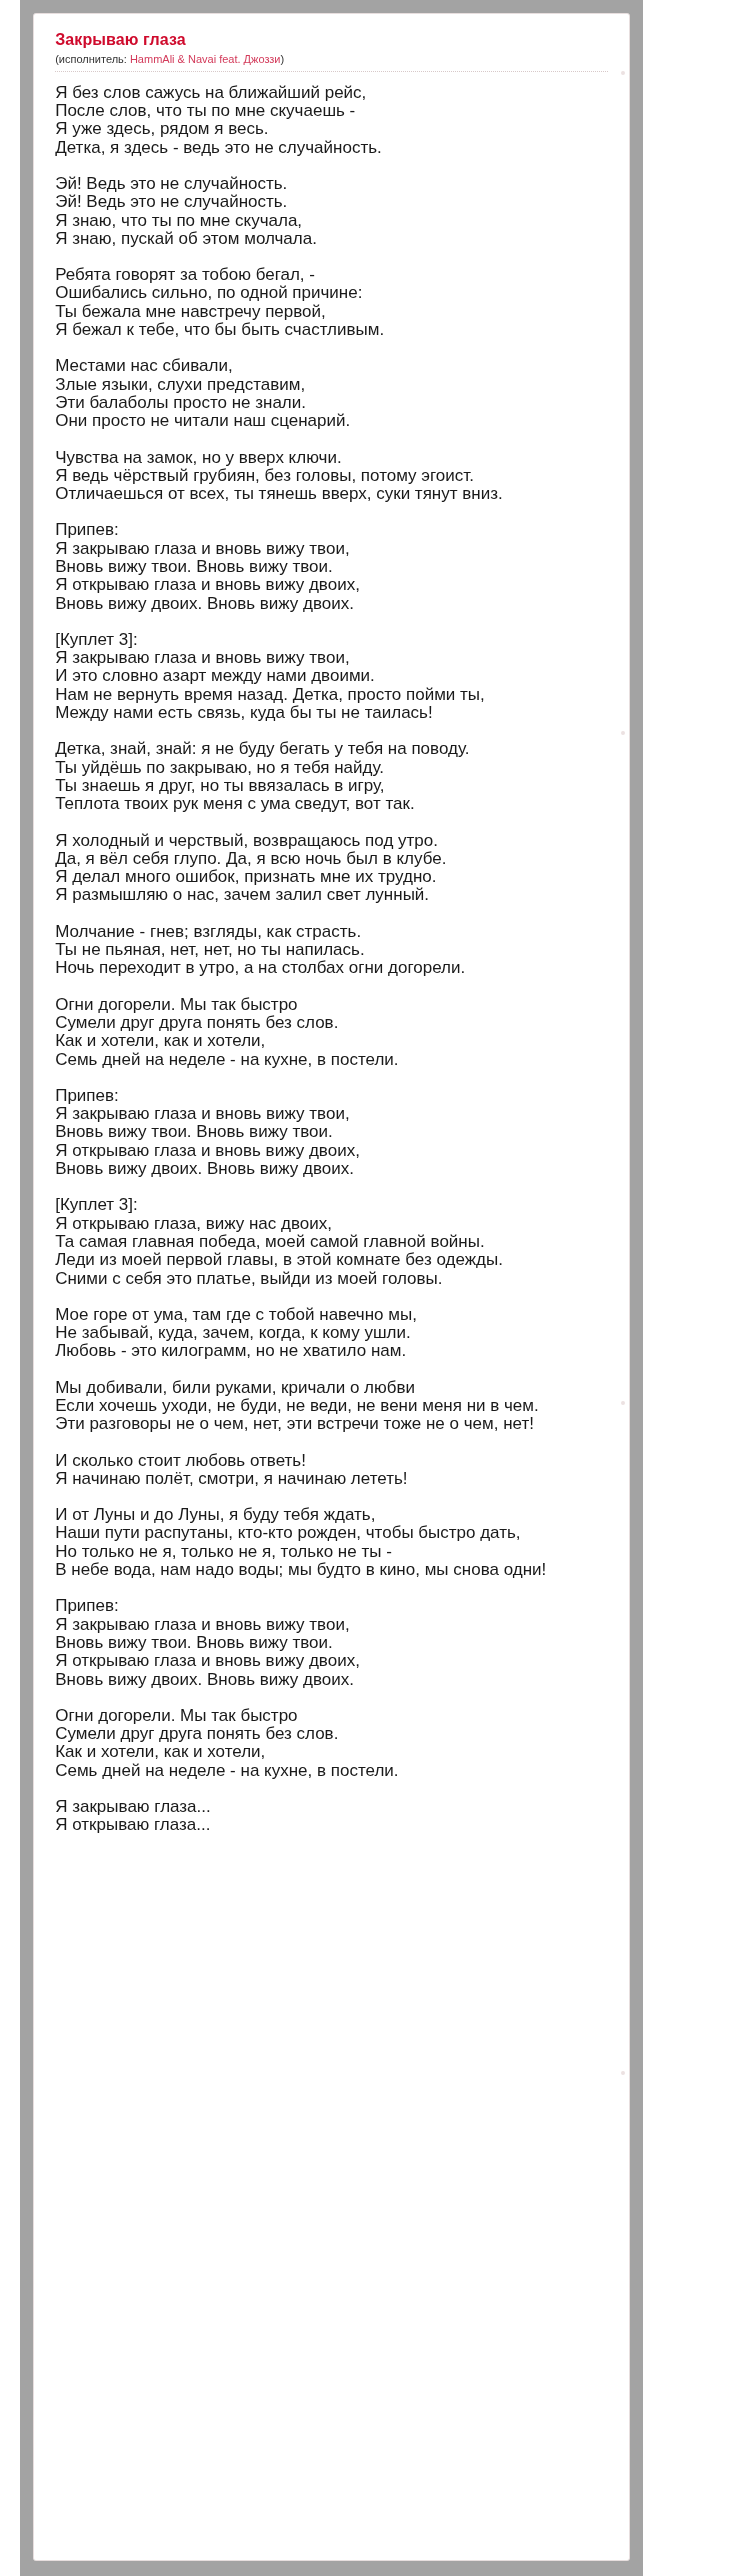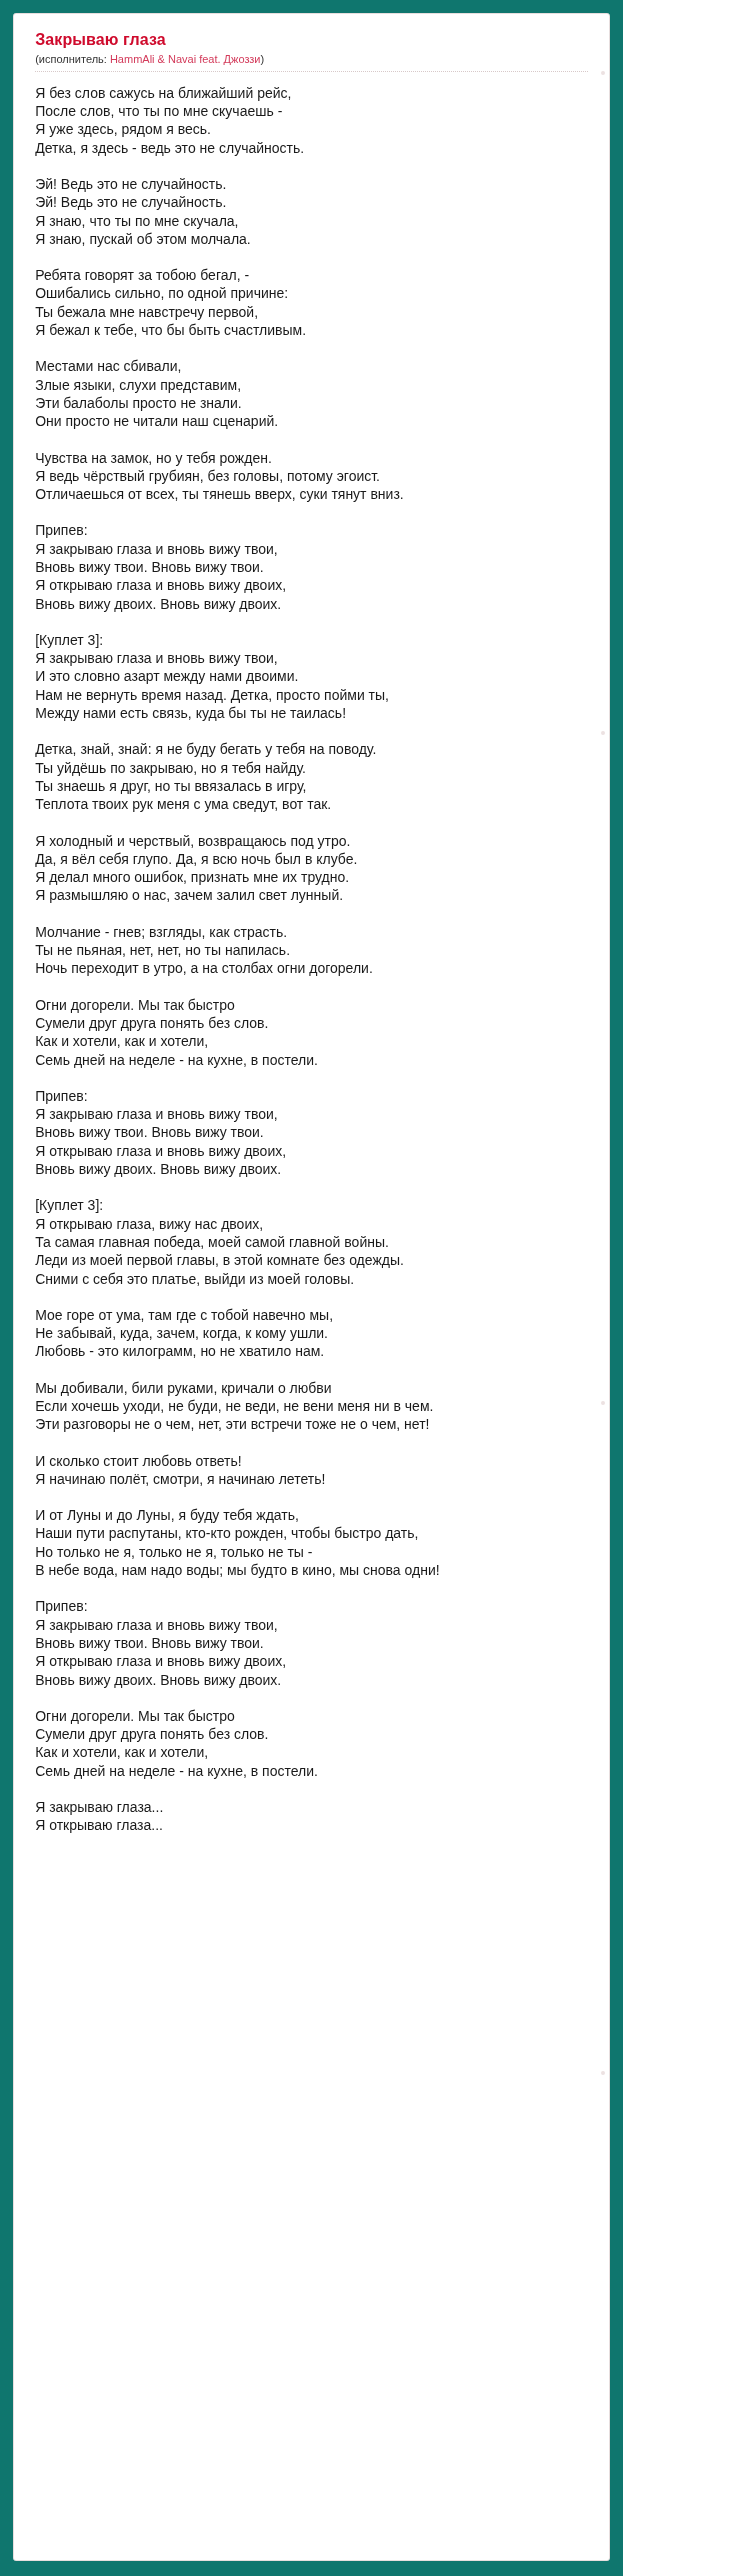--- a/index.html
+++ b/index.html
@@ -9,23 +9,24 @@
     width: 755px;
   }
   body {
     font-family: "Liberation Sans", sans-serif;
     color: #1a1a1a;
   }
   .page {
     width: 623px;
     min-height: 2576px;
     box-sizing: border-box;
-    background: #0f766e;
+    background: #a3a3a3;
     position: relative;
     padding: 13.2px 13.2px 13.2px 13.2px;
+    margin-left: 20px;
   }
   .sheet {
     border: 0.9px solid #e7dede;
     border-radius: 2.8px;
     background: #ffffff;
     box-sizing: border-box;
     min-height: 2548px;
     padding: 15px 21px 19px 21px;
     position: relative;
   }
@@ -41,21 +42,21 @@
     color: #333333;
     padding-bottom: 6.6px;
     border-bottom: 0.9px dotted #d8c9c9;
     margin-bottom: 11.3px;
   }
   .performer-link {
     color: #d33a5a;
     text-decoration: none;
   }
   .lyrics {
-    font-size: 14px;
+    font-size: 17px;
     line-height: 18.3px;
     color: #1a1a1a;
     white-space: normal;
   }
   .stanza {
     margin: 0 0 18px 0;
   }
   .stanza:last-child {
     margin-bottom: 0;
   }
@@ -107,21 +108,21 @@
       </div>
 
       <div class="stanza">
         <span class="line">Местами нас сбивали,</span>
         <span class="line">Злые языки, слухи представим,</span>
         <span class="line">Эти балаболы просто не знали.</span>
         <span class="line">Они просто не читали наш сценарий.</span>
       </div>
 
       <div class="stanza">
-        <span class="line">Чувства на замок, но у тебя рожден.</span>
+        <span class="line">Чувства на замок, но у вверх ключи.</span>
         <span class="line">Я ведь чёрствый грубиян, без головы, потому эгоист.</span>
         <span class="line">Отличаешься от всех, ты тянешь вверх, суки тянут вниз.</span>
       </div>
 
       <div class="stanza">
         <span class="line">Припев:</span>
         <span class="line">Я закрываю глаза и вновь вижу твои,</span>
         <span class="line">Вновь вижу твои. Вновь вижу твои.</span>
         <span class="line">Я открываю глаза и вновь вижу двоих,</span>
         <span class="line">Вновь вижу двоих. Вновь вижу двоих.</span>

